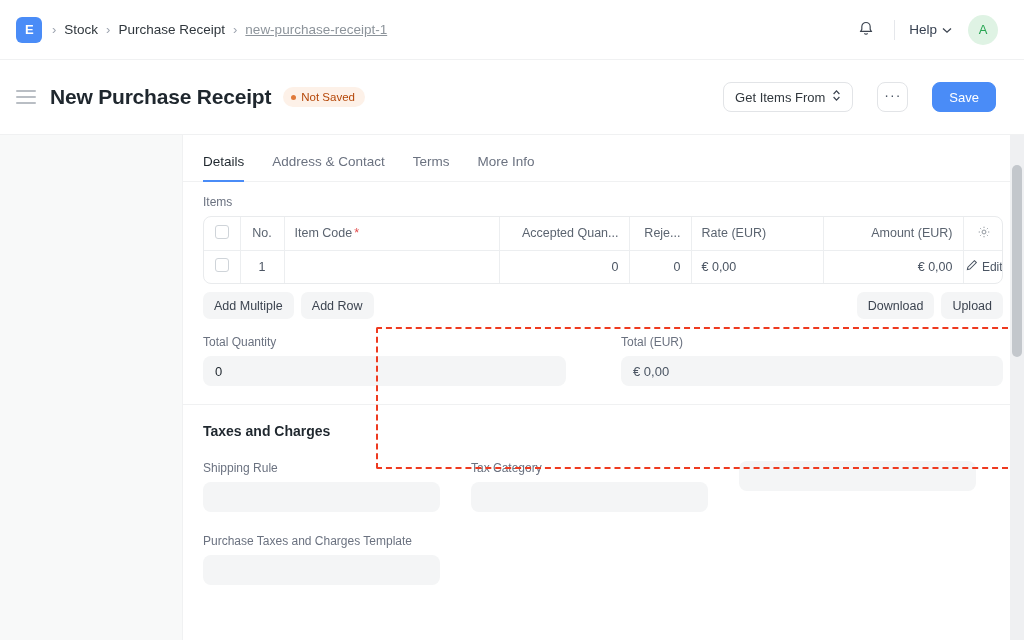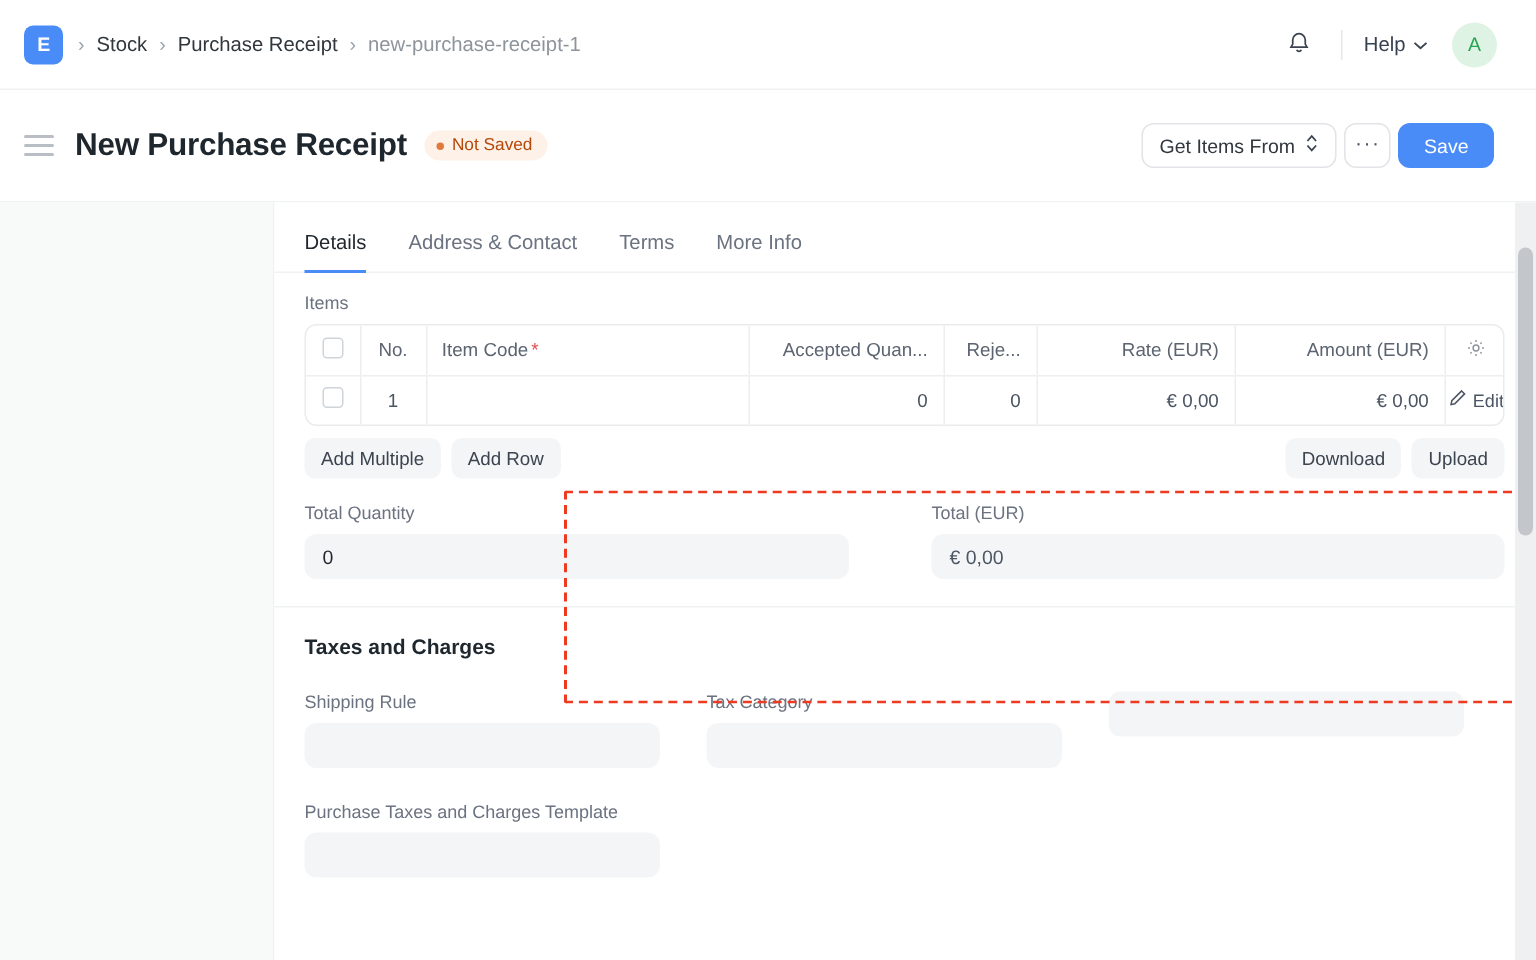--- a/index.html
+++ b/index.html
@@ -26,21 +26,21 @@
     display: flex; align-items: center; justify-content: center;
     color: #fff; font-size: 13px; font-weight: bold;
     letter-spacing: -.5px;
     flex: 0 0 auto;
   }
   .crumbs { display: flex; align-items: center; margin-left: 10px; gap: 8px; }
   .crumb-sep { color: #9ca3af; font-size: 13px; line-height: 1; }
   .crumb {
     font-size: 13.5px; color: #30373d; white-space: nowrap;
   }
-  .crumb.current { color: #8d949b; }
+  .crumb.current { color: #8d949b; text-decoration: underline; }
 
   .search-wrap {
     position: absolute; left: 521px; top: 14px;
     width: 302px; height: 32px;
     background: #f4f5f6; border-radius: 8px;
     display: flex; align-items: center; padding: 0 10px;
   }
   .search-input {
     border: 0; background: transparent; outline: none;
     font-family: "Liberation Sans", sans-serif;
@@ -83,21 +83,21 @@
   .page-title { font-size: 21px; font-weight: bold; color: #1f272e; letter-spacing: -.2px; }
   .badge-notsaved {
     margin-left: 12px;
     background: #fdf1e8; color: #b54708;
     font-size: 11.5px; border-radius: 11px;
     padding: 4px 10px 4px 8px;
     display: inline-flex; align-items: center; gap: 5px;
   }
   .badge-dot { width: 5px; height: 5px; border-radius: 50%; background: #e07a3a; display: block; }
 
-  .head-actions { margin-left: auto; display: flex; align-items: center; gap: 5px; }
+  .head-actions { margin-left: auto; display: flex; align-items: center; gap: 24px; }
   .btn {
     font-family: "Liberation Sans", sans-serif;
     font-size: 13px; border-radius: 8px; cursor: pointer;
     display: inline-flex; align-items: center; justify-content: center;
   }
   .btn-outline {
     height: 30px; padding: 0 11px; gap: 7px;
     background: #fff; border: 1px solid #e2e4e7; color: #30373d;
   }
   .btn-dots {
@@ -150,21 +150,21 @@
     font-size: 12.5px; color: #4b5563; vertical-align: middle;
   }
   table.items th { color: #5b6470; }
   table.items thead tr { border-bottom: 1px solid #eceef0; }
   table.items th:last-child, table.items td:last-child { border-right: 0; }
   .c-chk { width: 36px; text-align: center; padding: 0 !important; }
   .c-no  { width: 44px; text-align: center; }
   .c-code{ width: 215px; text-align: left; }
   .c-acc { width: 130px; text-align: right; }
   .c-rej { width: 62px; text-align: right; }
-  .c-rate{ width: 132px; text-align: right; }
+  .c-rate{ width: 132px; text-align: left; }
   .c-amt { width: 140px; text-align: right; }
   .c-gear{ width: 42px; text-align: center; padding: 0 !important; }
   .req-star { color: #e24c4c; margin-left: 2px; }
   .cell-strong { font-weight: bold; color: #1f272e; }
   td.row-1 { height: 38px; }
   .chk {
     width: 14px; height: 14px; border: 1px solid #cfd4d9;
     border-radius: 3px; display: inline-block; background: #fff; cursor: pointer;
   }
   .edit-cell {

